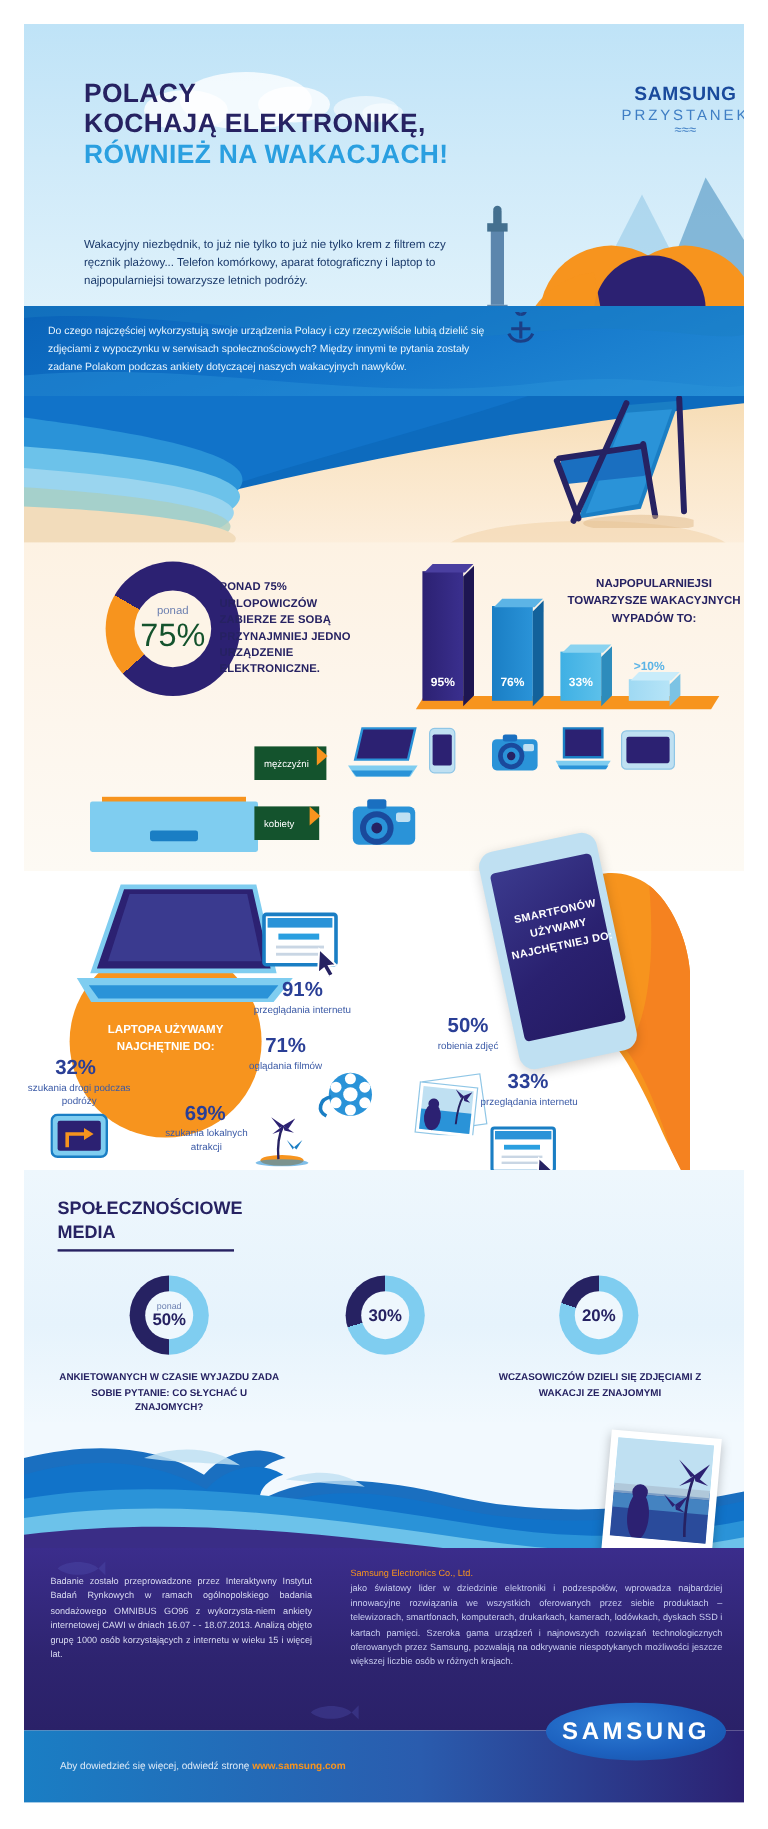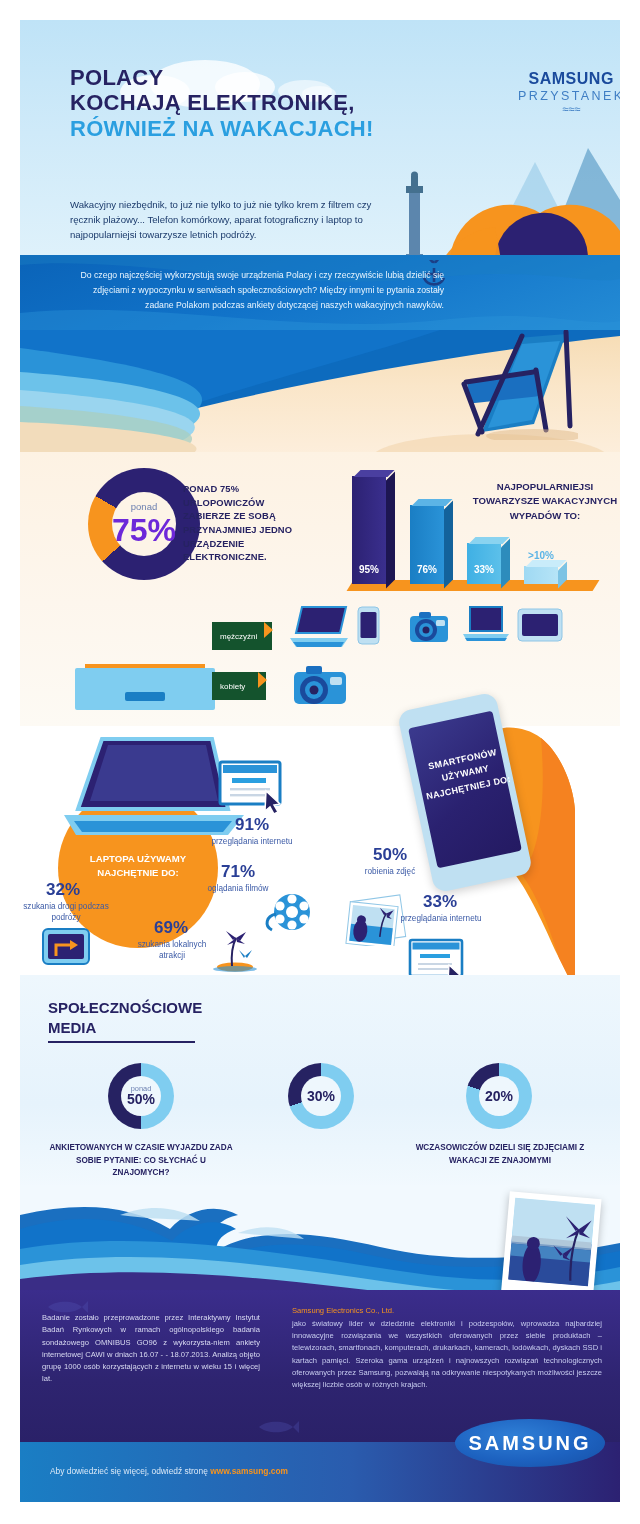--- a/index.html
+++ b/index.html
@@ -20,37 +20,37 @@
 
   
   #logo{left:498px;top:50px;text-align:center;}
   #logo .s1{font-size:16px;font-weight:bold;color:#1a4a9c;letter-spacing:.5px;}
   #logo .s2{font-size:12.5px;color:#3f7ec4;letter-spacing:2.4px;margin-top:1px;}
   #logo .s3{font-size:11px;color:#3f7ec4;line-height:.6;margin-top:3px;}
 
   
   #sea{left:20px;top:255px;width:600px;height:120px;overflow:hidden;
        background:linear-gradient(160deg,#0a63b8 0%,#1173c9 40%,#2a93d8 100%);}
-  #sea-text{left:64px;top:268px;width:380px;font-size:8.7px;line-height:1.72;color:#eaf6ff;text-align:right;}
+  #sea-text{left:40px;top:268px;width:380px;font-size:8.7px;line-height:1.72;color:#eaf6ff;}
 
   
   #beach{left:20px;top:330px;width:600px;height:140px;overflow:hidden;
          background:linear-gradient(180deg,#f6dcb4 0%,#fae6c9 40%,#fdf0e0 100%);}
 
   
   #cream{left:20px;top:452px;width:600px;height:274px;
          background:linear-gradient(180deg,#fdf2e3 0%,#fdf6ed 55%,#fdfaf4 100%);}
 
   
   #donut75{left:88px;top:468px;width:112px;height:112px;border-radius:50%;
     background:conic-gradient(from 0deg,#2c2172 0deg 228deg,#f7941e 228deg 300deg,#2c2172 300deg 360deg);}
   #donut75 .hole{position:absolute;left:24px;top:24px;width:64px;height:64px;border-radius:50%;
     background:#fdf4e7;display:flex;flex-direction:column;align-items:center;justify-content:center;}
   #donut75 .ponad{font-size:9.5px;color:#6b7fb0;line-height:1;margin-bottom:2px;}
-  #donut75 .big{font-size:32px;font-weight:bold;color:#6d28d9;line-height:1;}
+  #donut75 .big{font-size:27px;font-weight:normal;color:#14532d;line-height:1;}
   #lbl75{left:183px;top:482px;width:130px;font-size:9.4px;font-weight:bold;line-height:1.45;color:#262262;letter-spacing:.1px;}
 
   
   #barbase{left:350px;top:580px;width:246px;height:11px;background:#f7941e;
            transform:skewX(-32deg);}
   .bar{position:absolute;}
   .bar .face{position:absolute;left:0;top:0;width:100%;height:100%;}
   .bar .top{position:absolute;left:0;width:100%;height:7px;transform:skewX(-45deg);}
   .bar .side{position:absolute;top:0;width:9px;height:100%;transform:skewY(-45deg);}
   .bar .val{position:absolute;width:100%;text-align:center;font-size:10px;font-weight:bold;color:#fff;}

